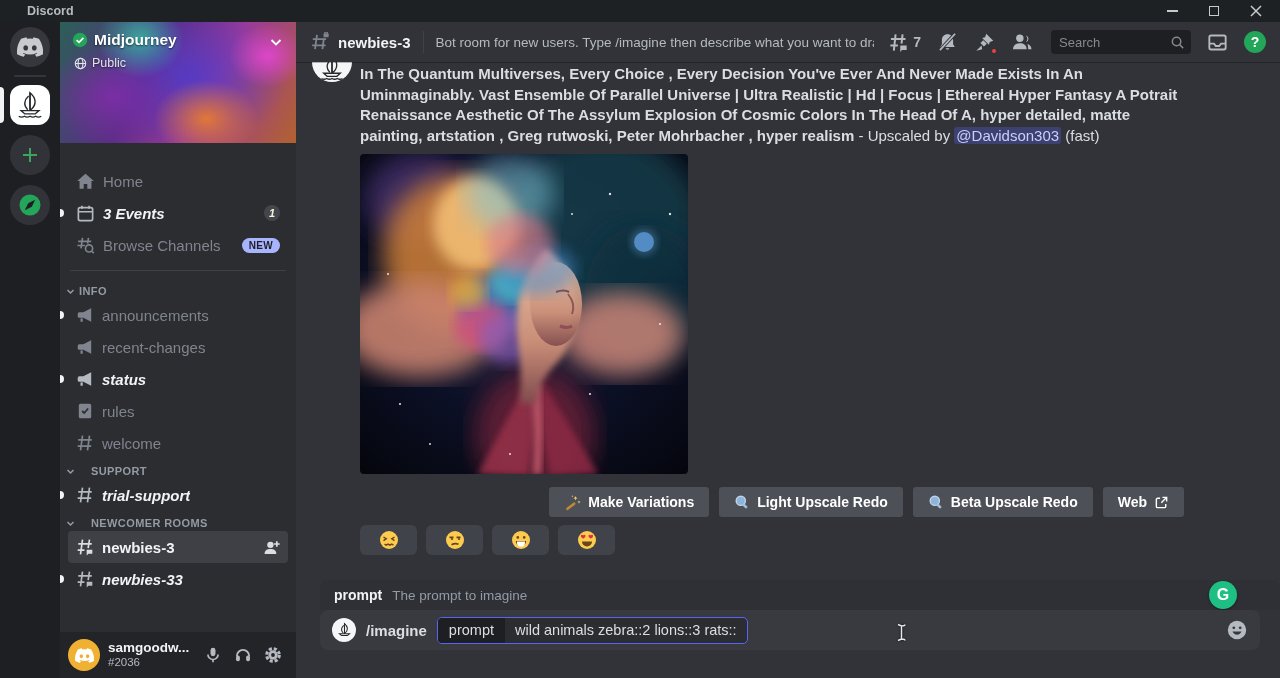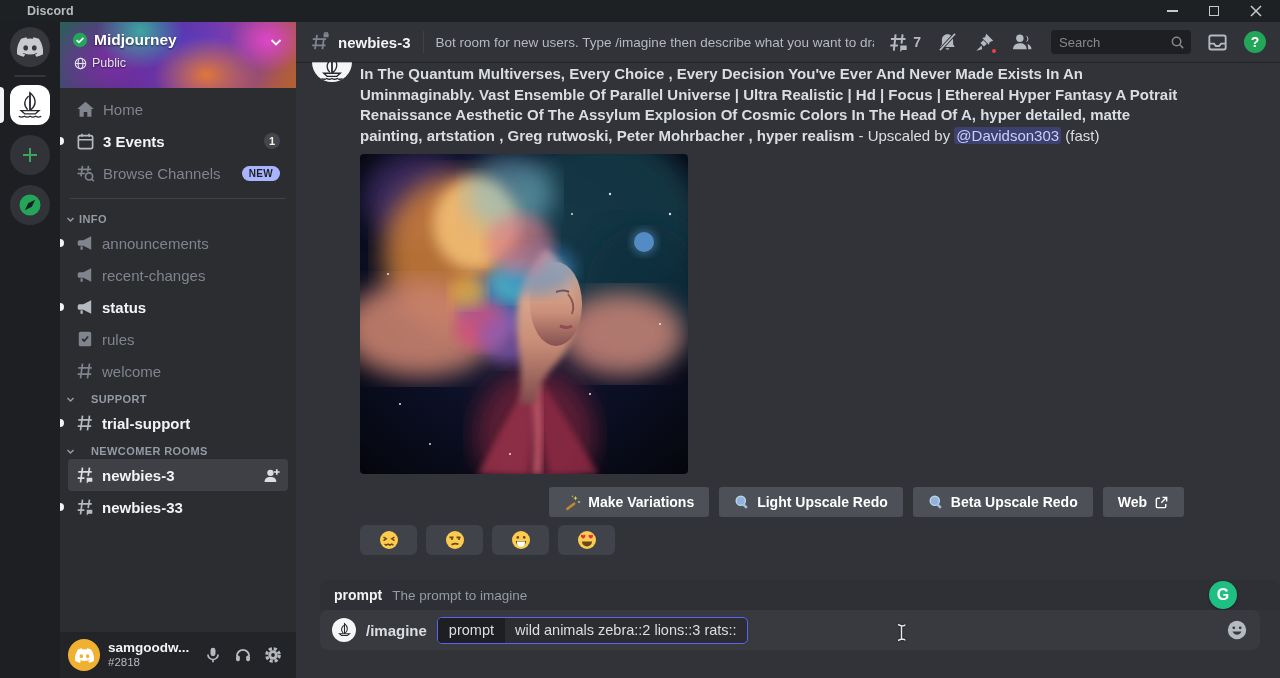--- a/index.html
+++ b/index.html
@@ -21,38 +21,38 @@
   
   .rail{width:60px;background:#1e1f22;display:flex;flex-direction:column;align-items:center;flex-shrink:0;}
   .rail-home{margin-top:5px;width:40px;height:40px;border-radius:50%;background:#36373d;display:flex;align-items:center;justify-content:center;color:#c8cacd;cursor:pointer;}
   .rail-sep{width:32px;height:2px;border-radius:1px;background:#35363c;margin-top:8px;}
   .rail-server{position:relative;margin-top:8px;width:40px;height:40px;border-radius:12px;background:#fff;display:flex;align-items:center;justify-content:center;cursor:pointer;}
   .rail-pill{position:absolute;left:-10px;top:2px;width:4px;height:36px;border-radius:0 4px 4px 0;background:#f2f3f5;}
   .rail-add,.rail-explore{margin-top:10px;width:40px;height:40px;border-radius:50%;background:#313338;display:flex;align-items:center;justify-content:center;cursor:pointer;}
 
   
   .sidebar{width:236px;background:#2b2d31;display:flex;flex-direction:column;flex-shrink:0;}
-  .banner{height:66px;position:relative;flex-shrink:0;cursor:pointer;
+  .banner{height:121px;position:relative;flex-shrink:0;cursor:pointer;
     background-color:#44307e;
     background-image:
       radial-gradient(55px 45px at 88% 28%,rgba(225,70,205,.95),transparent 70%),
       radial-gradient(75px 55px at 62% 80%,rgba(235,125,45,.9),transparent 70%),
       radial-gradient(62px 55px at 34% 14%,rgba(55,185,160,.85),transparent 70%),
       radial-gradient(95px 70px at 22% 62%,rgba(125,45,165,.95),transparent 72%),
       radial-gradient(130px 95px at 55% 45%,rgba(75,60,205,.8),transparent 75%),
       linear-gradient(118deg,#2c5f58,#5a2d86 38%,#9a3a9a 62%,#b2622f 100%); padding-left: 24px;}
   .server-head{position:absolute;top:9px;left:12px;display:flex;align-items:center;gap:6px;text-shadow:0 1px 2px rgba(0,0,0,.6);}
   .server-name{font-size:15.5px;font-weight:700;color:#fff;}
   .server-sub{position:absolute;top:34px;left:14px;display:flex;align-items:center;gap:5px;color:#e3e5e8;text-shadow:0 1px 2px rgba(0,0,0,.6);font-size:12.5px;}
   .banner-chevron{position:absolute;top:12px;right:12px;color:#fff;}
 
-  .chan-scroll{flex:1;overflow:hidden;padding-top:5px;}
+  .chan-scroll{flex:1;overflow:hidden;padding-top:22px;}
   .row{position:relative;display:flex;align-items:center;gap:8px;height:32px;margin:0 8px;padding:0 8px;border-radius:4px;color:#80848e;font-size:15px;font-weight:500;cursor:pointer;white-space:nowrap;}
   .row .ric{flex-shrink:0;color:#80848e;}
-  .row.lit{color:#f2f3f5;font-weight:600;}
+  .row.lit{color:#f2f3f5;font-weight:600;font-style:italic;}
   .row.lit .ric{color:#b5bac1;}
   .row.selected{background:#3e4046;color:#f2f3f5;font-weight:600;}
   .row.selected .ric{color:#dbdee1;}
   .row .label{overflow:hidden;text-overflow:ellipsis;}
   .unread-dot{position:absolute;left:-8px;top:50%;transform:translateY(-50%);width:4px;height:8px;border-radius:0 4px 4px 0;background:#f2f3f5;}
   .badge-count{margin-left:auto;min-width:16px;height:16px;border-radius:8px;background:#44464e;color:#f3f4d8;font-size:11px;font-weight:700;display:flex;align-items:center;justify-content:center;padding:0 4px;}
   .badge-new{margin-left:auto;border-radius:8px;background:#a9b4ff;color:#1e1f22;font-size:10px;font-weight:800;letter-spacing:.3px;padding:2px 7px;}
   .invite-ic{margin-left:auto;color:#dbdee1;}
   .divider{height:1px;background:#3f4147;margin:9px 10px 2px 10px;}
   .cat{display:flex;align-items:center;gap:4px;margin:14px 8px 2px 6px;color:#949ba4;font-size:11px;font-weight:700;letter-spacing:.4px;cursor:pointer;}
@@ -298,21 +298,21 @@
     </div>
 
     <div class="userbar">
       <div class="user-avatar">
         <svg width="19" height="15" viewBox="0 0 127 96">
             <path fill="#fff" d="M107 8A105 105 0 0 0 81 0c-1 2-2.5 5-3.4 7.2a97 97 0 0 0-28.2 0C48.5 5 47 2 46 0A105 105 0 0 0 20 8C2.5 34-2 59 .3 83.6A106 106 0 0 0 32.8 96c2.6-3.6 5-7.4 7-11.4-3.8-1.4-7.4-3.2-10.8-5.2.9-.7 1.8-1.4 2.6-2.1a75.7 75.7 0 0 0 64.8 0c.9.7 1.7 1.4 2.6 2.1-3.4 2-7 3.8-10.8 5.2 2 4 4.4 7.8 7 11.4a106 106 0 0 0 32.5-12.4C129.2 55.5 122.5 30.8 107 8ZM42.5 65.7c-6.3 0-11.5-5.8-11.5-13s5-13 11.5-13c6.4 0 11.6 5.9 11.5 13 0 7.2-5.1 13-11.5 13Zm42 0c-6.3 0-11.5-5.8-11.5-13s5-13 11.5-13c6.4 0 11.6 5.9 11.5 13 0 7.2-5 13-11.5 13Z"></path>
           </svg>
       </div>
       <div class="user-names">
         <div class="user-name">samgoodw...</div>
-        <div class="user-tag">#2818</div>
+        <div class="user-tag">#2036</div>
       </div>
       <div class="user-actions">
         <div class="ubtn">
           <svg width="18" height="18" viewBox="0 0 16 16" fill="none" stroke="currentColor" stroke-width="1.5">
               <rect x="5.8" y="1.5" width="4.4" height="7.5" rx="2.2" fill="currentColor" stroke="none"></rect>
               <path d="M3.5 7.5 a4.5 4.5 0 0 0 9 0"></path>
               <path d="M8 12 V14.5"></path>
             </svg>
         </div>
         <div class="ubtn">

